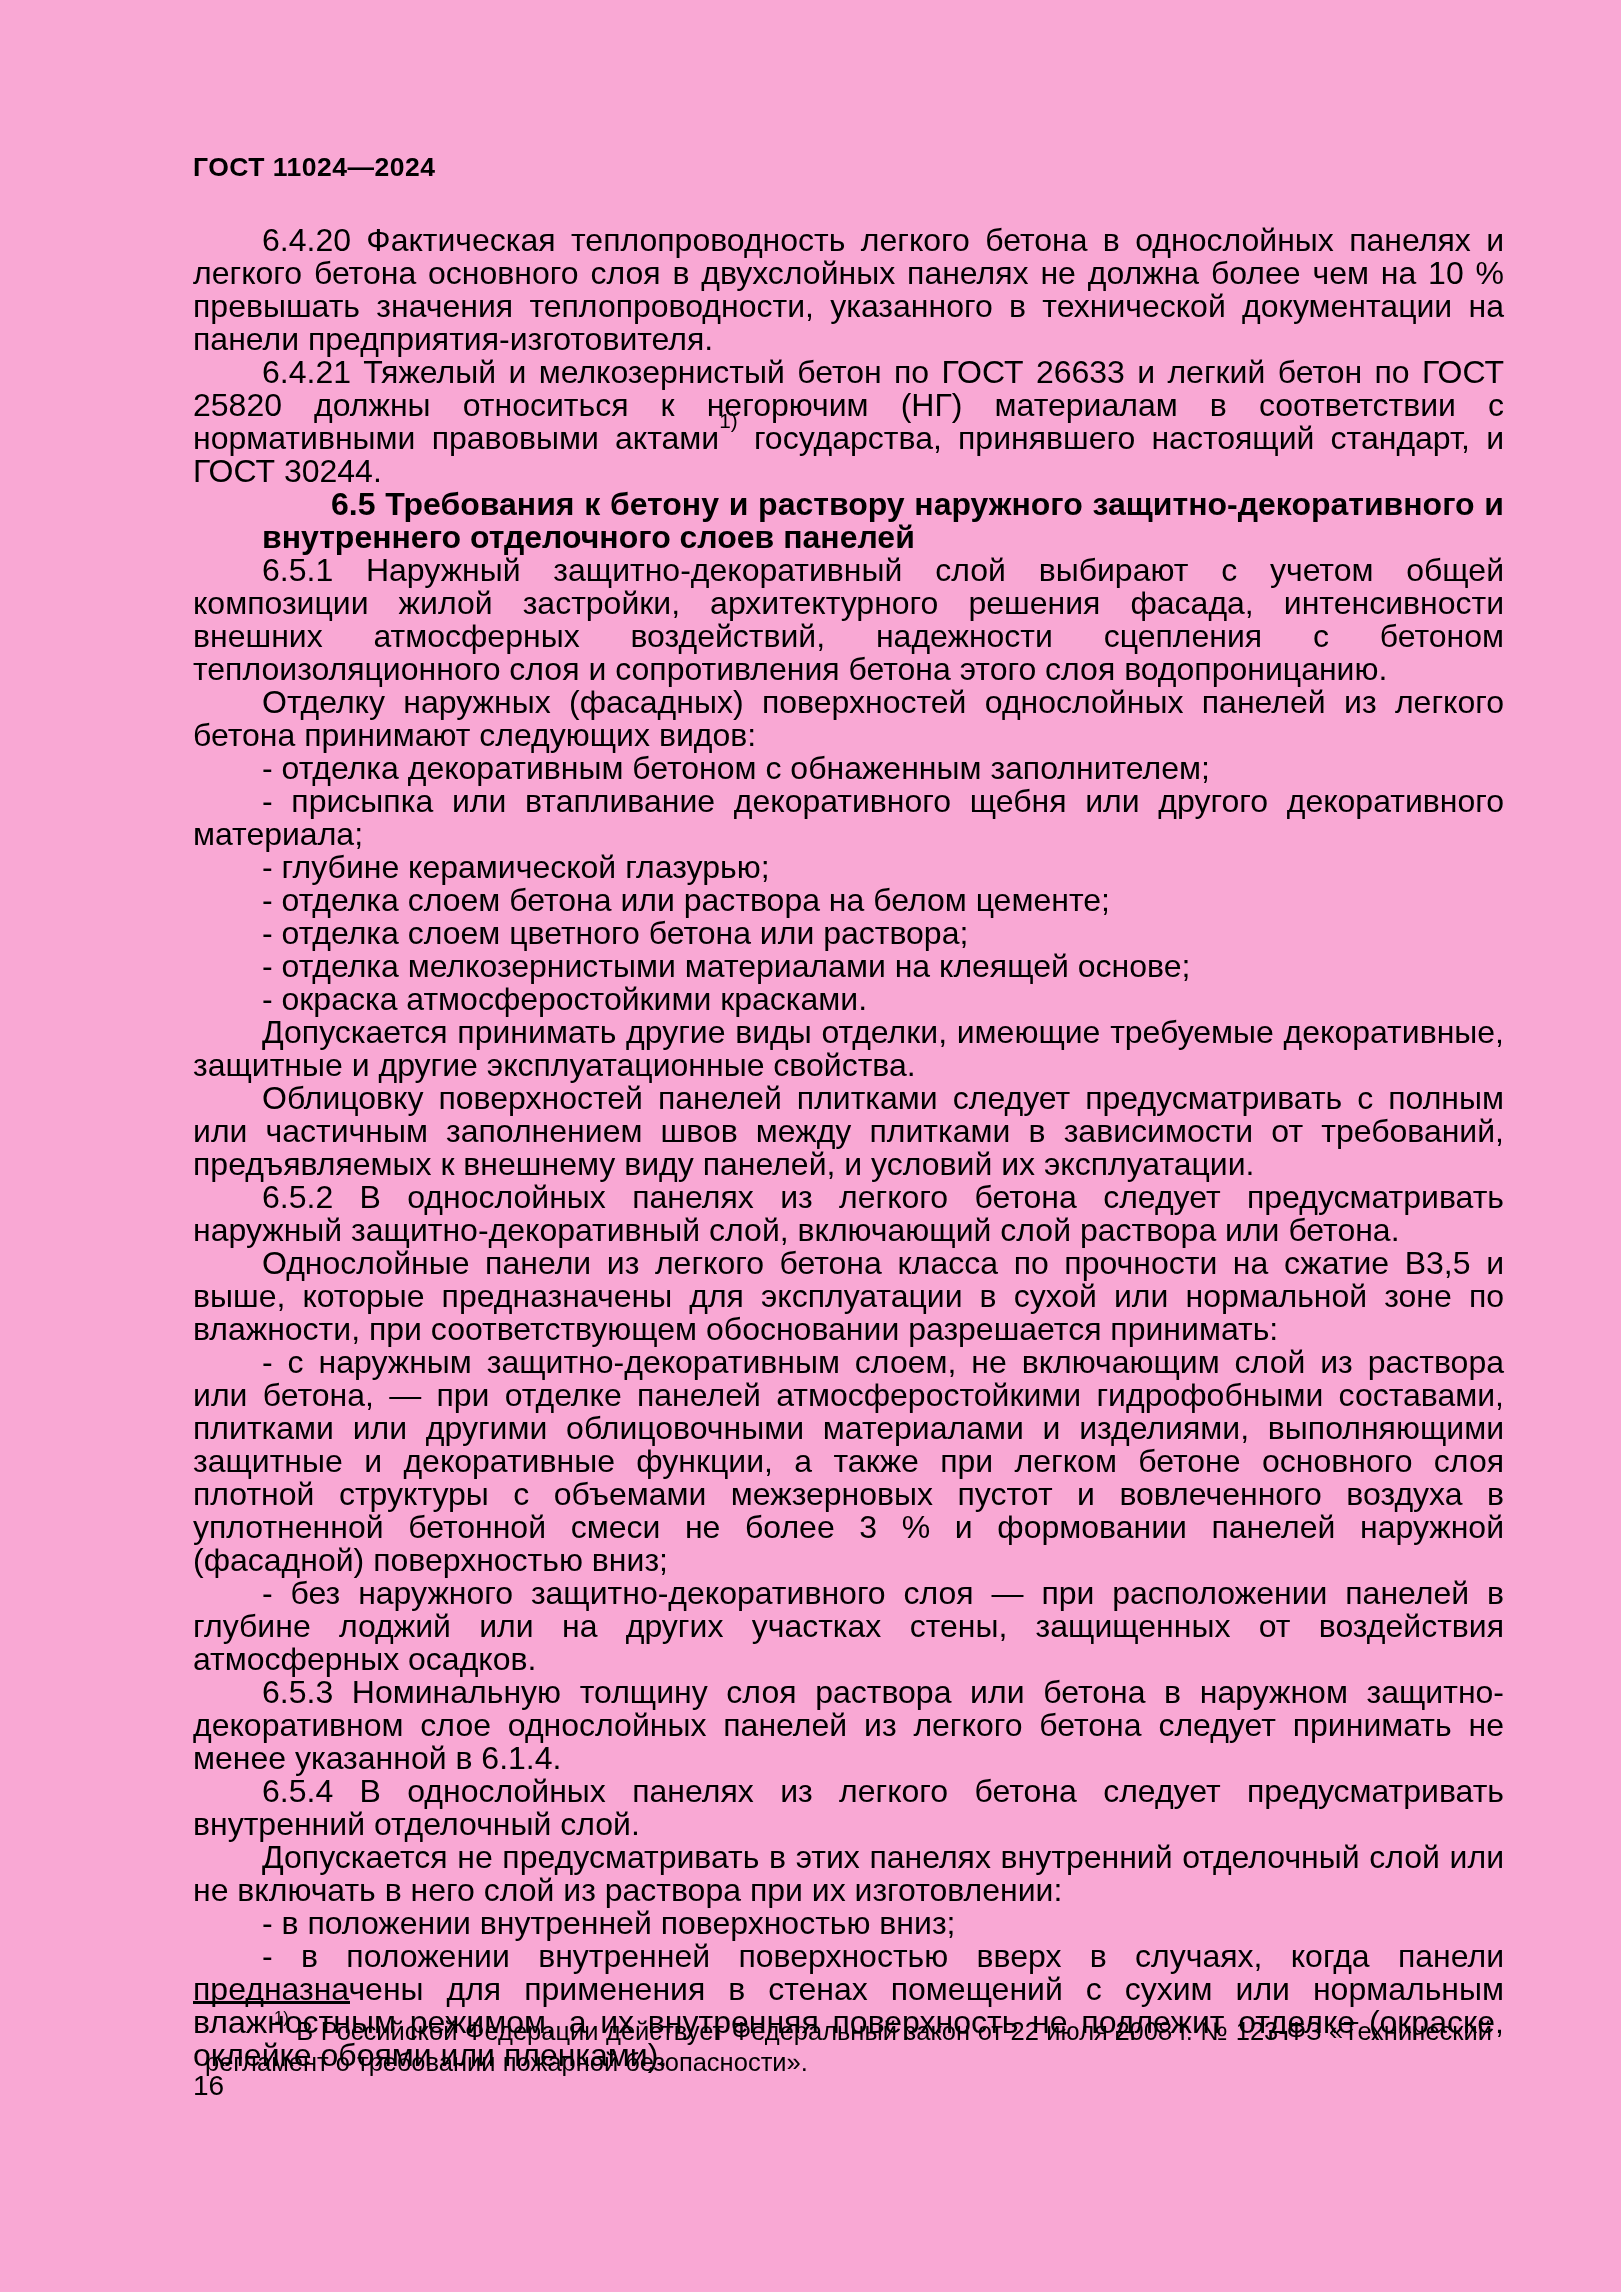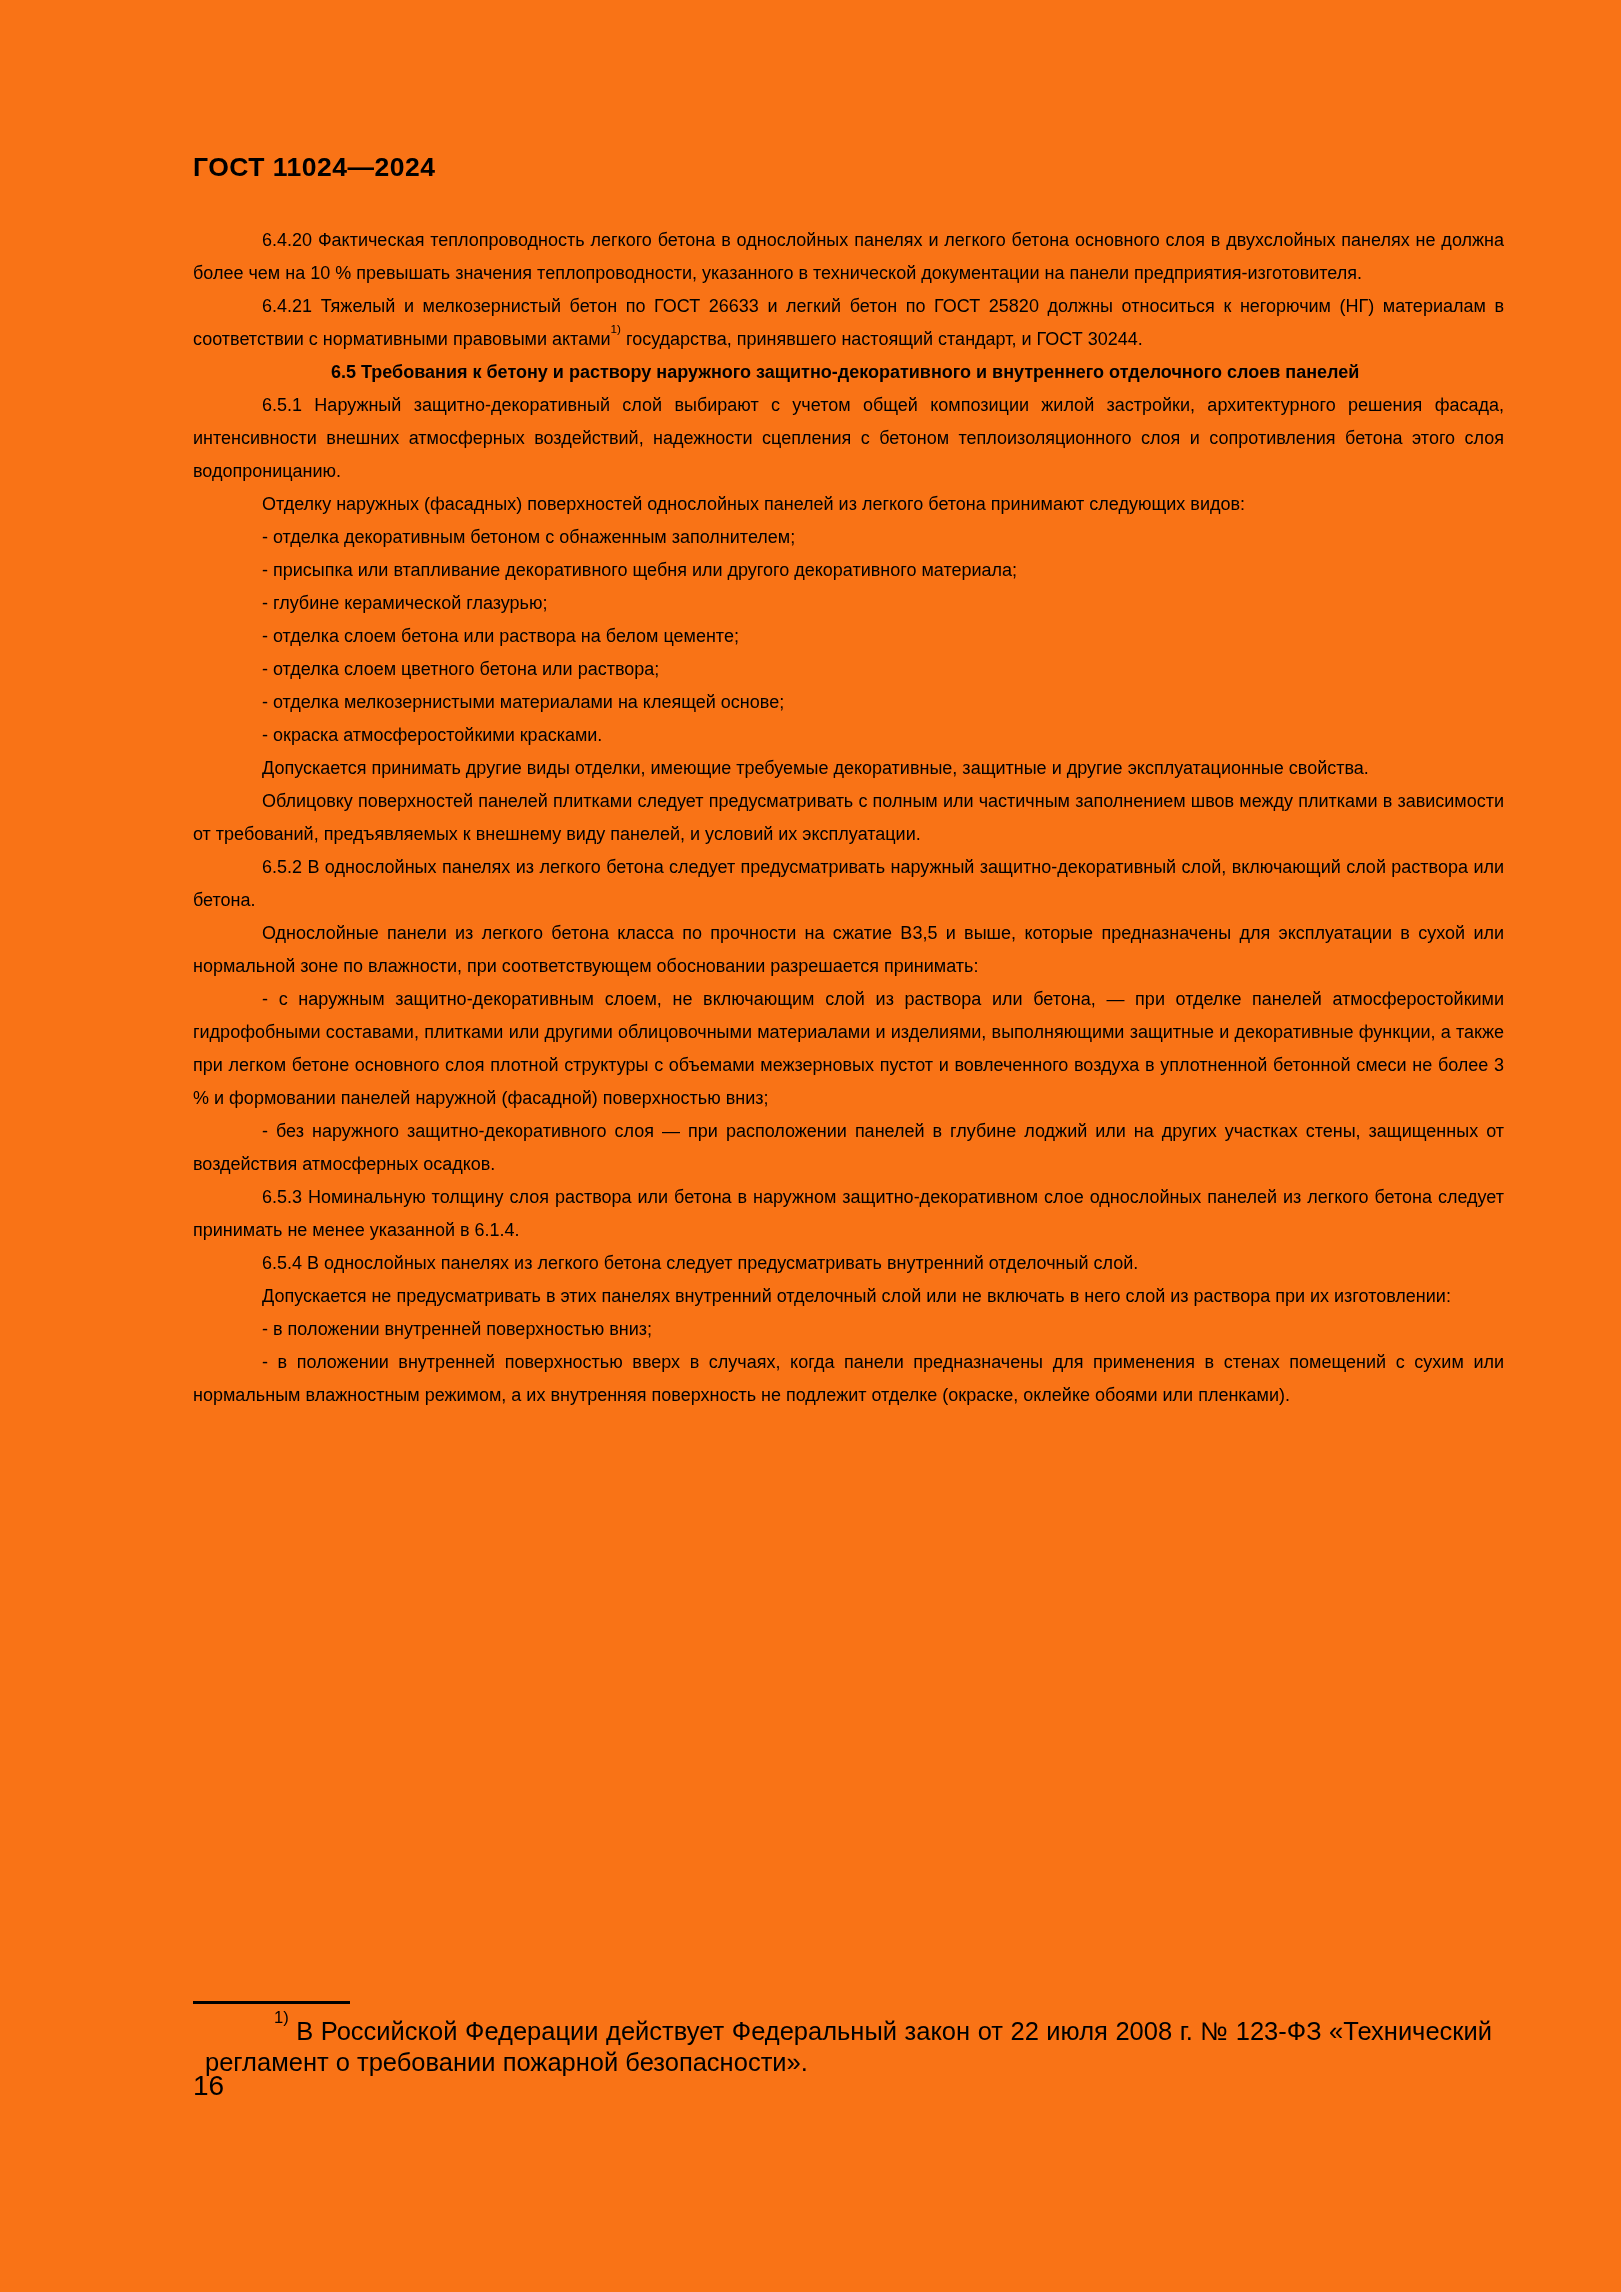--- a/index.html
+++ b/index.html
@@ -1,39 +1,39 @@
 <!DOCTYPE html>
 <html lang="ru"><head>
 <meta charset="utf-8">
 <style>
   html, body { margin: 0; padding: 0; background: #e8e8e8; }
   .page {
     position: relative;
     width: 1621px;
     height: 2293px;
-    background: #f97316;
+    background: #f9a8d4;
     font-family: "Liberation Sans", sans-serif;
     color: #000000;
     overflow: hidden;
   }
   .textcol {
     position: absolute;
     left: 193px;
     top: 152px;
     width: 1311px;
   }
   .running-header {
     font-size: 26.5px;
     font-weight: bold;
     margin: 0 0 41px 0;
     letter-spacing: 0.5px;
   }
   .body-text p {
     margin: 0;
-    font-size: 18px;
+    font-size: 32px;
     line-height: 33px;
     text-align: justify;
     text-indent: 69px;
     hyphens: none;
   }
   .section-heading {
     font-size: 27.4px;
     line-height: 33px;
     font-weight: bold;
     margin: 19.6px 0 18.6px 0;

